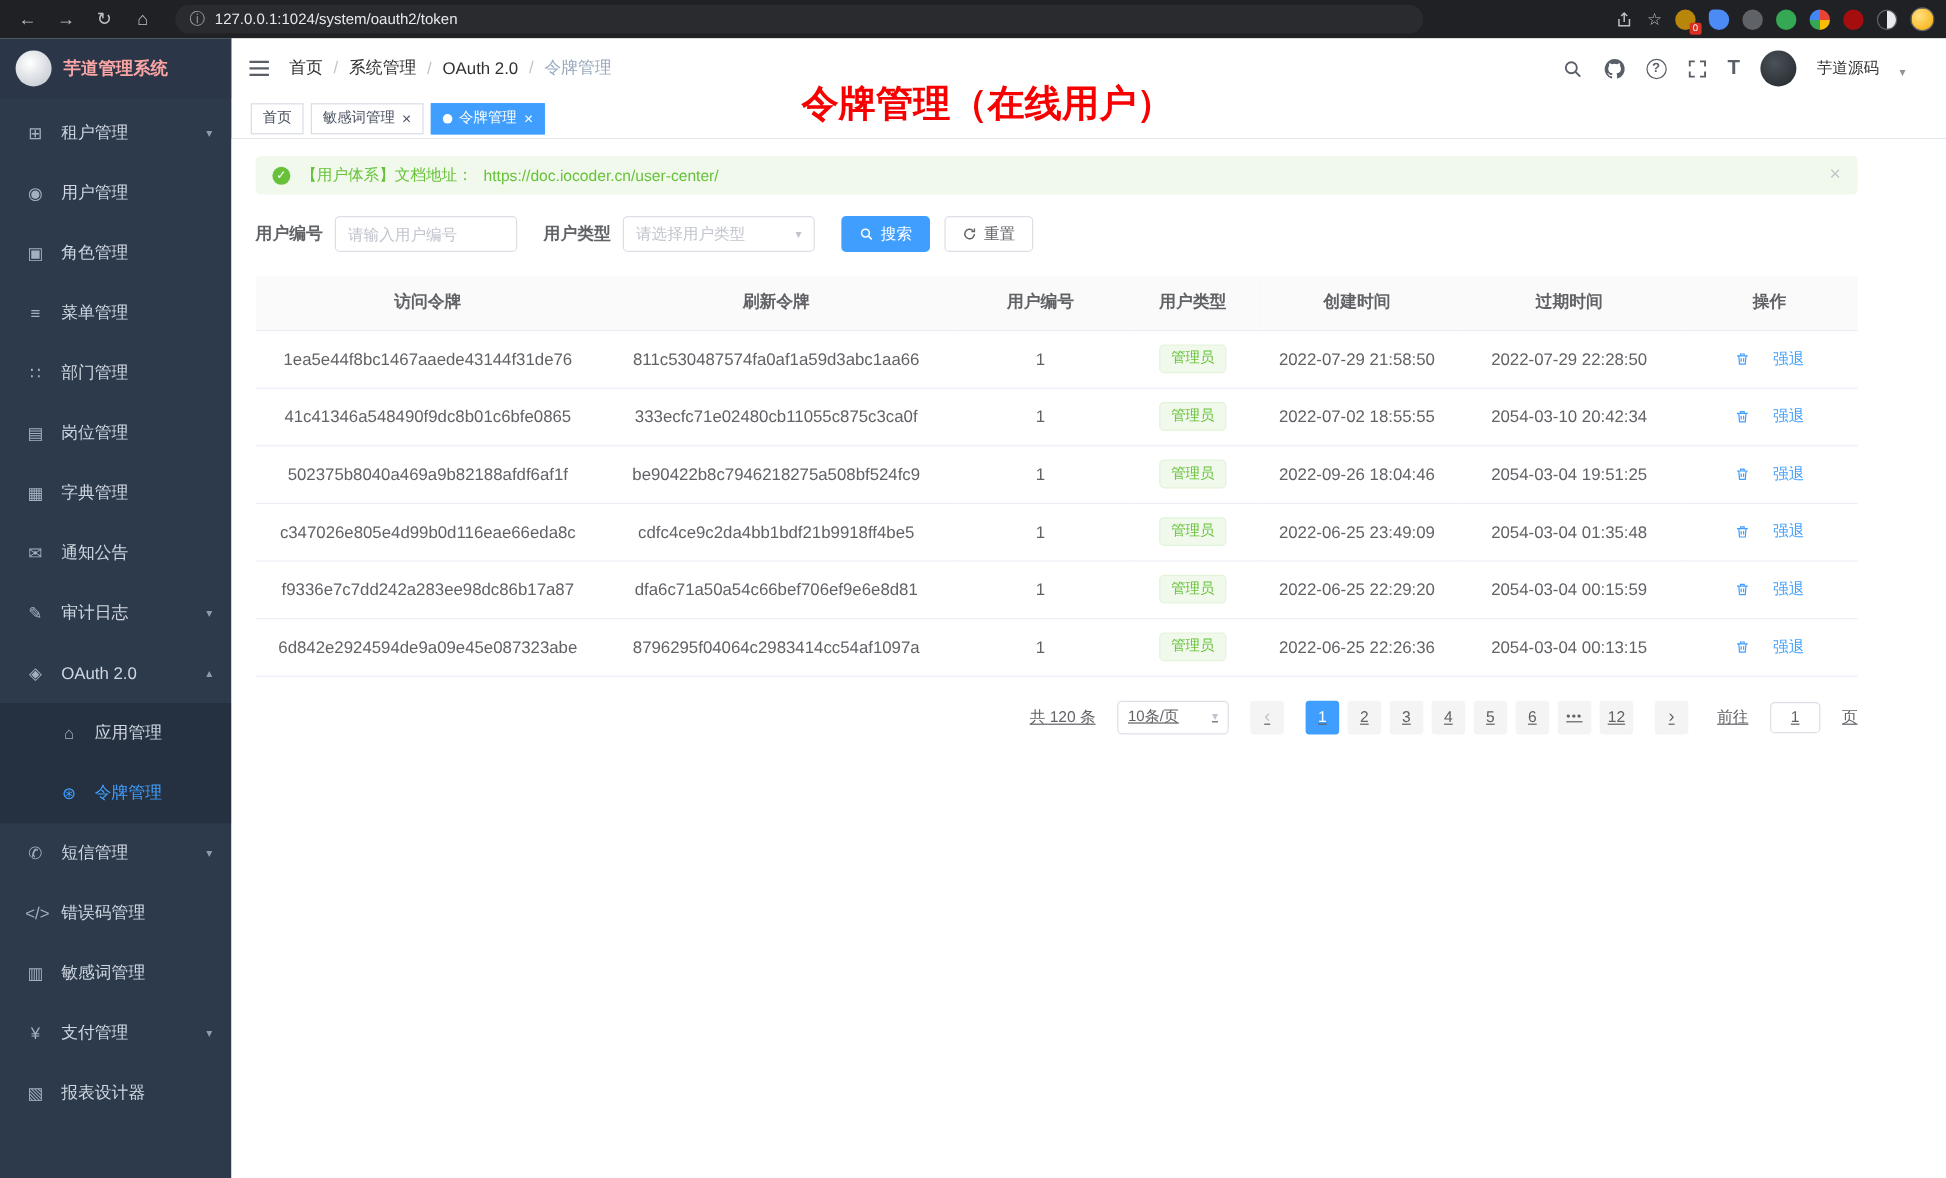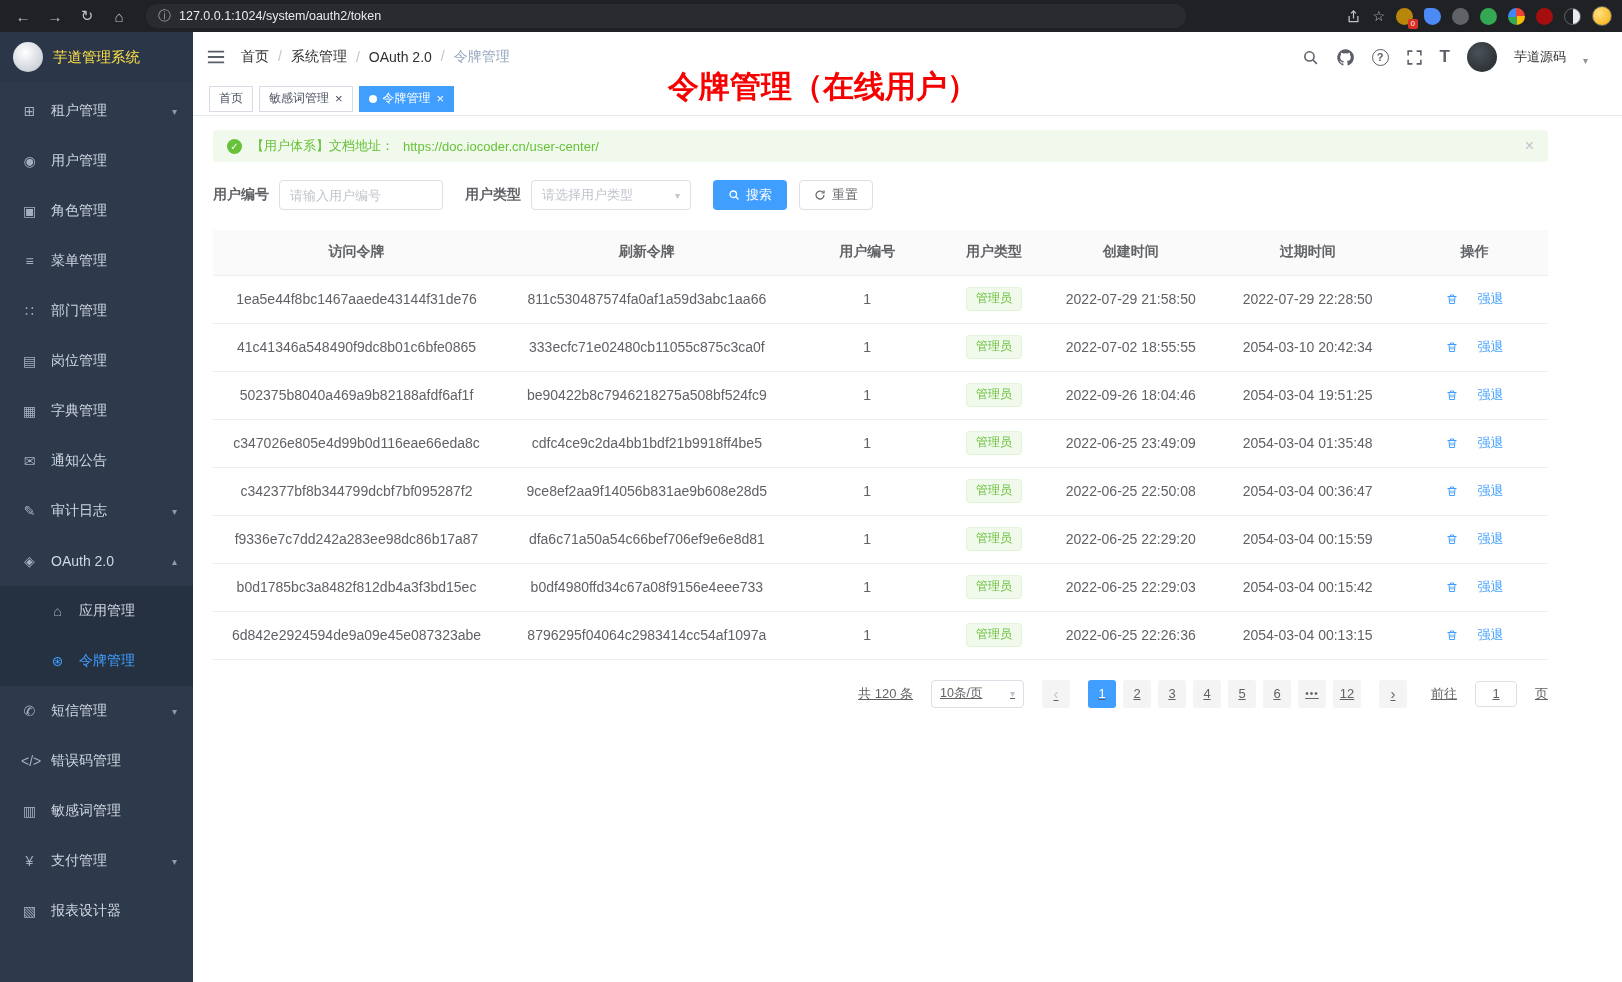--- a/index.html
+++ b/index.html
@@ -23,21 +23,21 @@
   .star { font-size:14px; color:#bdc1c6; cursor:pointer; }
   .share-svg, .icon-svg { display:block; }
 
   
   .app { display:flex; height:950px; }
 
   
   .sidebar { width:193px; background:var(--sidebar_bg,#2d3a4b); flex-shrink:0; overflow:hidden; }
   .logo-row { height:50px; display:flex; align-items:center; gap:10px; padding:0 0 0 13px; background:#2b3649; cursor:pointer; }
   .logo-avatar { width:30px; height:30px; border-radius:50%; background:radial-gradient(circle at 40% 35%, #ffffff, #cfd4da 70%, #9aa3ad); }
-  .logo-title { color:#fde047; font-size:14.5px; font-weight:400; }
+  .logo-title { color:#fca5a5; font-size:14.5px; font-weight:700; }
   .menu { padding-top:4px; }
   .menu-item { display:flex; align-items:center; height:50px; padding:0 10px 0 21px; font-size:14px; color:#cfd6e1; cursor:pointer; }
   .mi-icon { width:17px; margin-right:13px; font-size:14px; color:#a3b0c0; text-align:center; flex-shrink:0; }
   .mi-label { flex:1; white-space:nowrap; }
   .mi-caret { font-size:10px; color:#8f9bab; margin-right:6px; }
   .submenu .menu-item { padding-left:49px; background:var(--submenu_bg,#253140); }
   .menu-item.active { color:var(--primary,#409eff); }
   .menu-item.active .mi-icon { color:var(--primary,#409eff); }
 
   
@@ -67,21 +67,21 @@
   
   .content { flex:1; padding:14px 74px 0 20px; background:#fff; }
 
   .alert { height:32px; background:var(--tag_green_bg,#f0f9eb); border-radius:4px; display:flex; align-items:center; gap:9px; padding:0 14px; font-size:13px; color:var(--success,#67c23a); }
   .alert-check { width:15px; height:15px; border-radius:50%; background:var(--success,#67c23a); color:#fff; font-size:10px; display:flex; align-items:center; justify-content:center; flex-shrink:0; }
   .alert-link { color:var(--success,#67c23a); text-decoration:none; cursor:pointer; }
   .alert-close { margin-left:auto; color:#c0c4cc; font-size:16px; cursor:pointer; }
 
   .filters { display:flex; align-items:center; margin-top:18px; font-size:14px; }
   .f-label { font-weight:700; color:#606266; margin-right:10px; }
-  .text-input { width:164px; height:30px; border:1px solid #dcdfe6; border-radius:4px; padding:0 10px; font-size:13px; color:#606266; outline:none; margin-right:22px; }
+  .text-input { width:152px; height:30px; border:1px solid #dcdfe6; border-radius:4px; padding:0 10px; font-size:13px; color:#606266; outline:none; margin-right:22px; }
   .text-input::placeholder { color:#c0c4cc; }
   .select-box { width:160px; height:30px; border:1px solid #dcdfe6; border-radius:4px; display:flex; align-items:center; justify-content:space-between; padding:0 10px; color:#c0c4cc; font-size:13px; cursor:pointer; margin-right:22px; background:#fff; }
   .sel-caret { color:#c0c4cc; font-size:10px; }
   .btn { height:30px; border-radius:4px; padding:0 14px; font-size:13px; display:inline-flex; align-items:center; gap:6px; cursor:pointer; border:1px solid transparent; }
   .btn-primary { background:var(--primary,#409eff); color:#fff; }
   .btn-plain { background:#fff; border-color:#dcdfe6; color:#606266; margin-left:12px; }
 
   .token-table { width:100%; border-collapse:collapse; margin-top:20px; font-size:14px; color:#606266; table-layout:fixed; }
   .token-table th { height:45px; background:#fafafa; font-weight:700; color:#606266; }
   .token-table td { height:48px; }
@@ -403,76 +403,40 @@
         <svg class="icon-svg" width="12" height="12" viewBox="0 0 24 24" fill="none" stroke="currentColor" stroke-width="2">
                     <path d="M3 7h18M9 7V4h6v3M6 7l1.2 14h9.6L18 7M10 11v6M14 11v6"></path>
                   </svg>
         <span>强退</span>
       </a>
     </td>
   </tr>
 
 
 
-  <tr>
-    <td>c342377bf8b344799dcbf7bf095287f2</td>
-    <td>9ce8ef2aa9f14056b831ae9b608e28d5</td>
-    <td>1</td>
-    <td>
-      <span class="badge">管理员</span>
-    </td>
-    <td>2022-06-25 22:50:08</td>
-    <td>2054-03-04 00:36:47</td>
-    <td>
-      <a class="action-link">
-        <svg class="icon-svg" width="12" height="12" viewBox="0 0 24 24" fill="none" stroke="currentColor" stroke-width="2">
-                    <path d="M3 7h18M9 7V4h6v3M6 7l1.2 14h9.6L18 7M10 11v6M14 11v6"></path>
-                  </svg>
-        <span>强退</span>
-      </a>
-    </td>
-  </tr>
 
   <tr>
     <td>f9336e7c7dd242a283ee98dc86b17a87</td>
     <td>dfa6c71a50a54c66bef706ef9e6e8d81</td>
     <td>1</td>
     <td>
       <span class="badge">管理员</span>
     </td>
     <td>2022-06-25 22:29:20</td>
     <td>2054-03-04 00:15:59</td>
     <td>
       <a class="action-link">
         <svg class="icon-svg" width="12" height="12" viewBox="0 0 24 24" fill="none" stroke="currentColor" stroke-width="2">
                     <path d="M3 7h18M9 7V4h6v3M6 7l1.2 14h9.6L18 7M10 11v6M14 11v6"></path>
                   </svg>
         <span>强退</span>
       </a>
     </td>
   </tr>
 
-  <tr>
-    <td>b0d1785bc3a8482f812db4a3f3bd15ec</td>
-    <td>b0df4980ffd34c67a08f9156e4eee733</td>
-    <td>1</td>
-    <td>
-      <span class="badge">管理员</span>
-    </td>
-    <td>2022-06-25 22:29:03</td>
-    <td>2054-03-04 00:15:42</td>
-    <td>
-      <a class="action-link">
-        <svg class="icon-svg" width="12" height="12" viewBox="0 0 24 24" fill="none" stroke="currentColor" stroke-width="2">
-                    <path d="M3 7h18M9 7V4h6v3M6 7l1.2 14h9.6L18 7M10 11v6M14 11v6"></path>
-                  </svg>
-        <span>强退</span>
-      </a>
-    </td>
-  </tr>
 
   <tr>
     <td>6d842e2924594de9a09e45e087323abe</td>
     <td>8796295f04064c2983414cc54af1097a</td>
     <td>1</td>
     <td>
       <span class="badge">管理员</span>
     </td>
     <td>2022-06-25 22:26:36</td>
     <td>2054-03-04 00:13:15</td>

